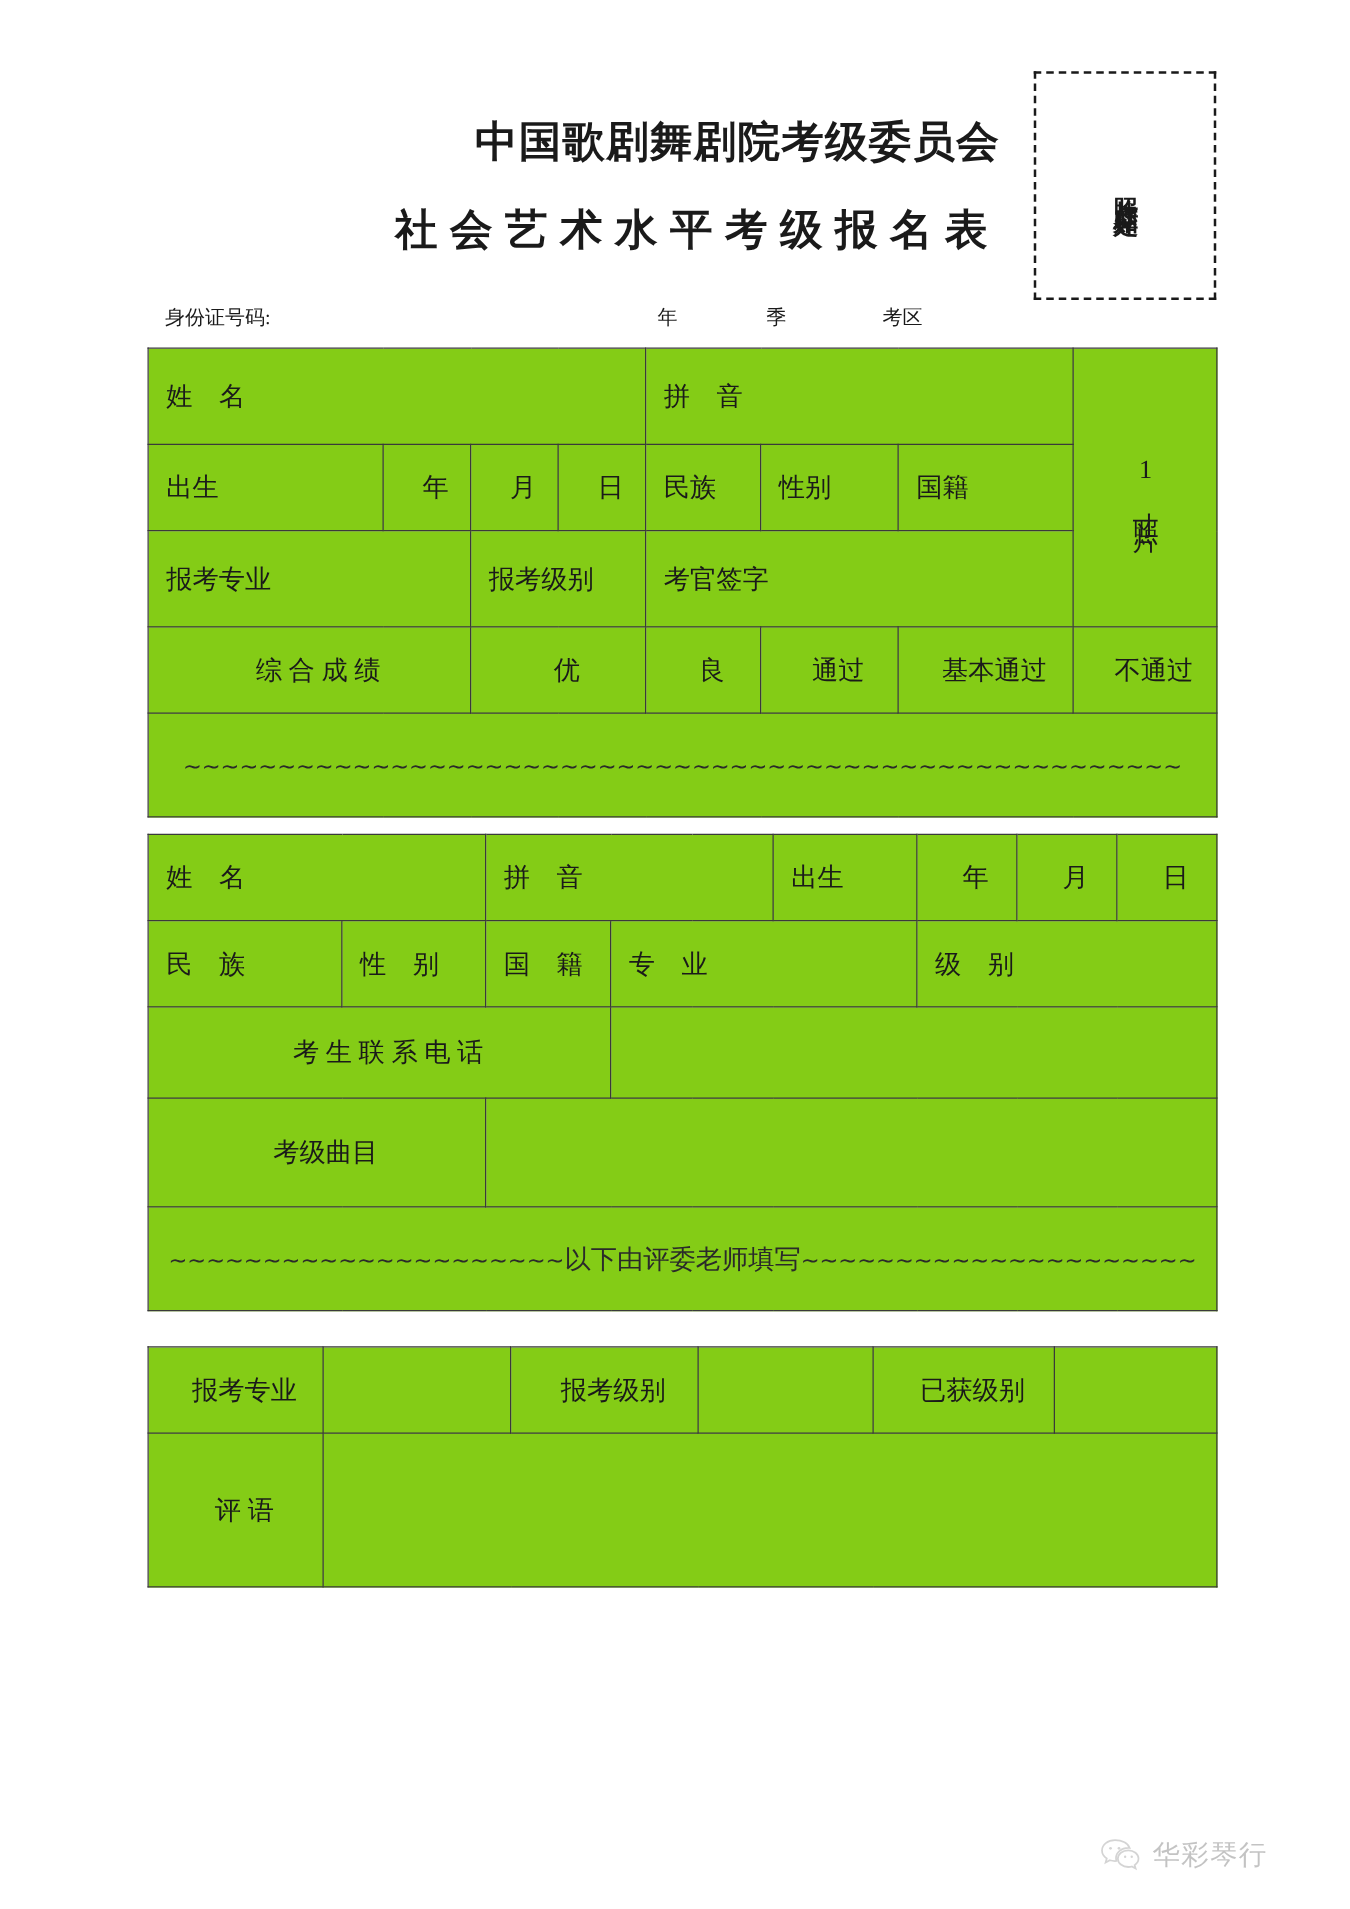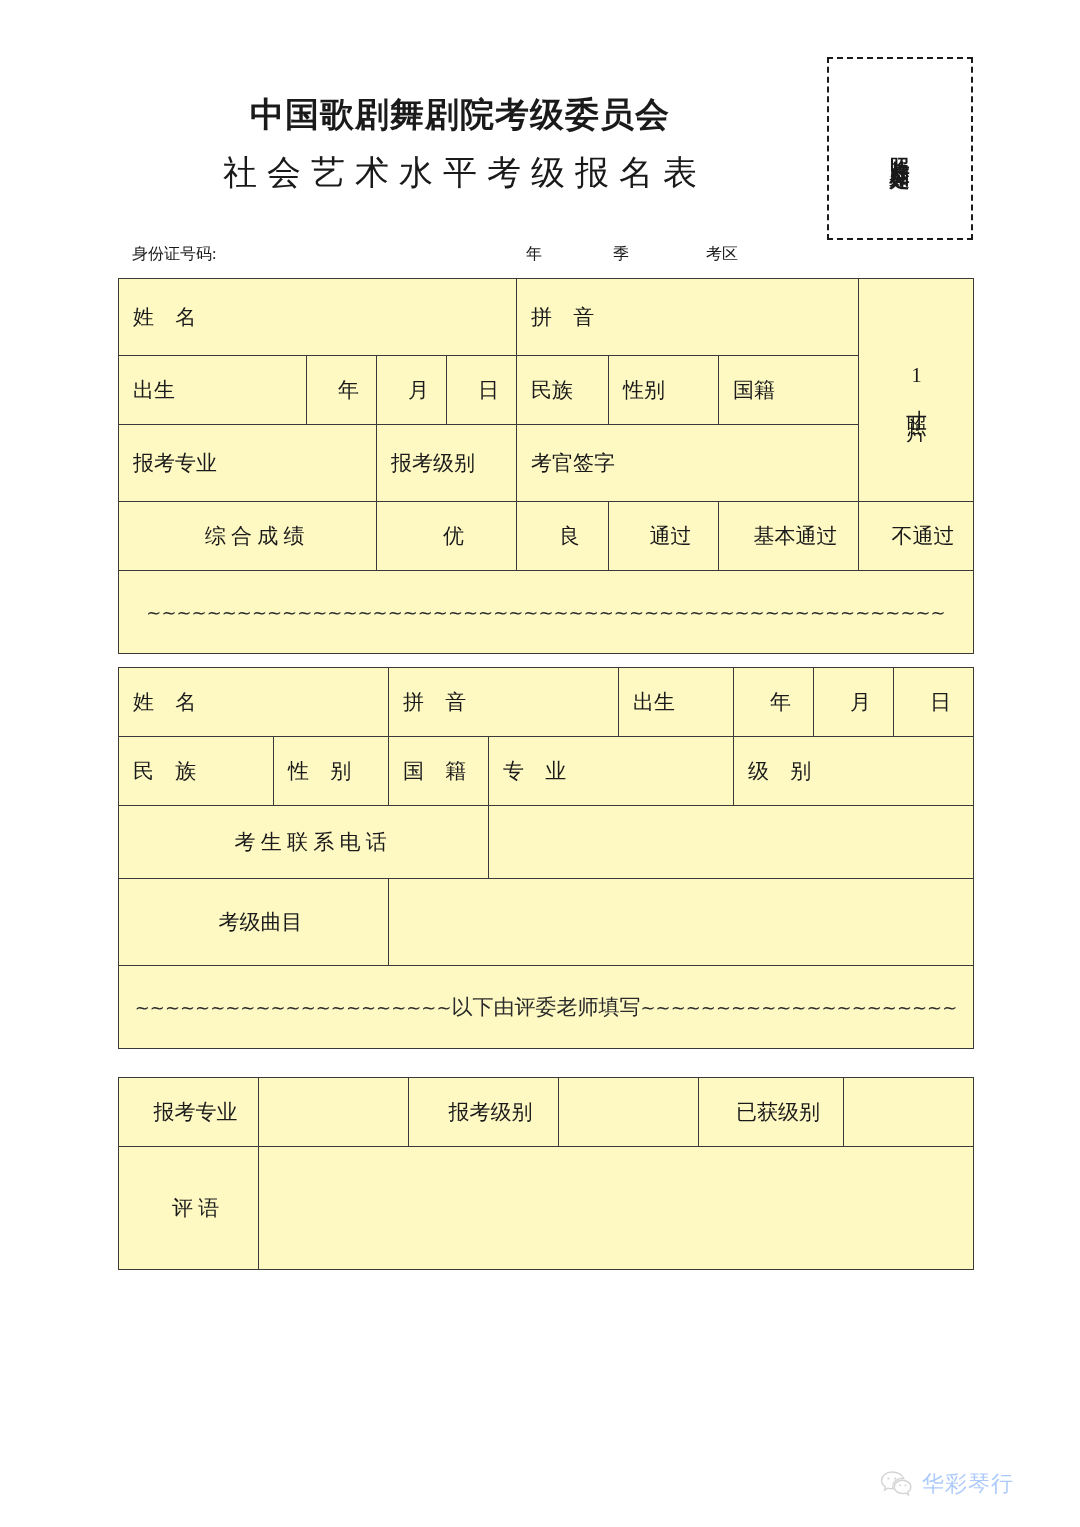--- a/index.html
+++ b/index.html
@@ -22,35 +22,35 @@
     top: 0;
     left: 0;
     width: 1080px;
     height: 250px;
   }
   .title-block {
     position: absolute;
     left: 120px;
     top: 92px;
     width: 680px;
-    text-align: center;
+    text-align: right;
   }
   .title-line1 {
     font-size: 34px;
     font-weight: bold;
     letter-spacing: 1px;
     line-height: 1.35;
     white-space: nowrap;
   }
   .title-line2 {
     font-size: 34px;
-    font-weight: normal;
+    font-weight: bold;
     letter-spacing: 10px;
     line-height: 1.35;
-    margin-top: 12px;
+    margin-top: 24px;
     white-space: nowrap;
     text-indent: 10px;
   }
 
   
   .photo-box {
     position: absolute;
     left: 827px;
     top: 57px;
     width: 146px;
@@ -110,21 +110,21 @@
     table-layout: fixed;
     width: 855px;
     position: absolute;
     left: 118px;
   }
   table.form td {
     border: 1.6px solid #3a3a3a;
     font-size: 21px;
     padding: 0 0 0 14px;
     vertical-align: middle;
-    background: #fef9c3;
+    background: #84cc16;
     margin-top: 20px;
   }
   td.center {
     text-align: center;
     padding-left: 0;
   }
   td.blank { }
   .sp1 { letter-spacing: 8px; }
 
   
@@ -183,21 +183,21 @@
     opacity: 0.42;
   }
   .wechat-icon {
     width: 34px;
     height: 28px;
     position: relative;
     flex: 0 0 auto;
   }
   .footer-text {
     font-size: 22px;
-    color: #3b82f6;
+    color: #737373;
     letter-spacing: 1px;
     white-space: nowrap;
   }
 </style>
 </head>
 <body>
 
 <div class="header">
   <div class="title-block">
     <div class="title-line1">中国歌剧舞剧院考级委员会</div>

